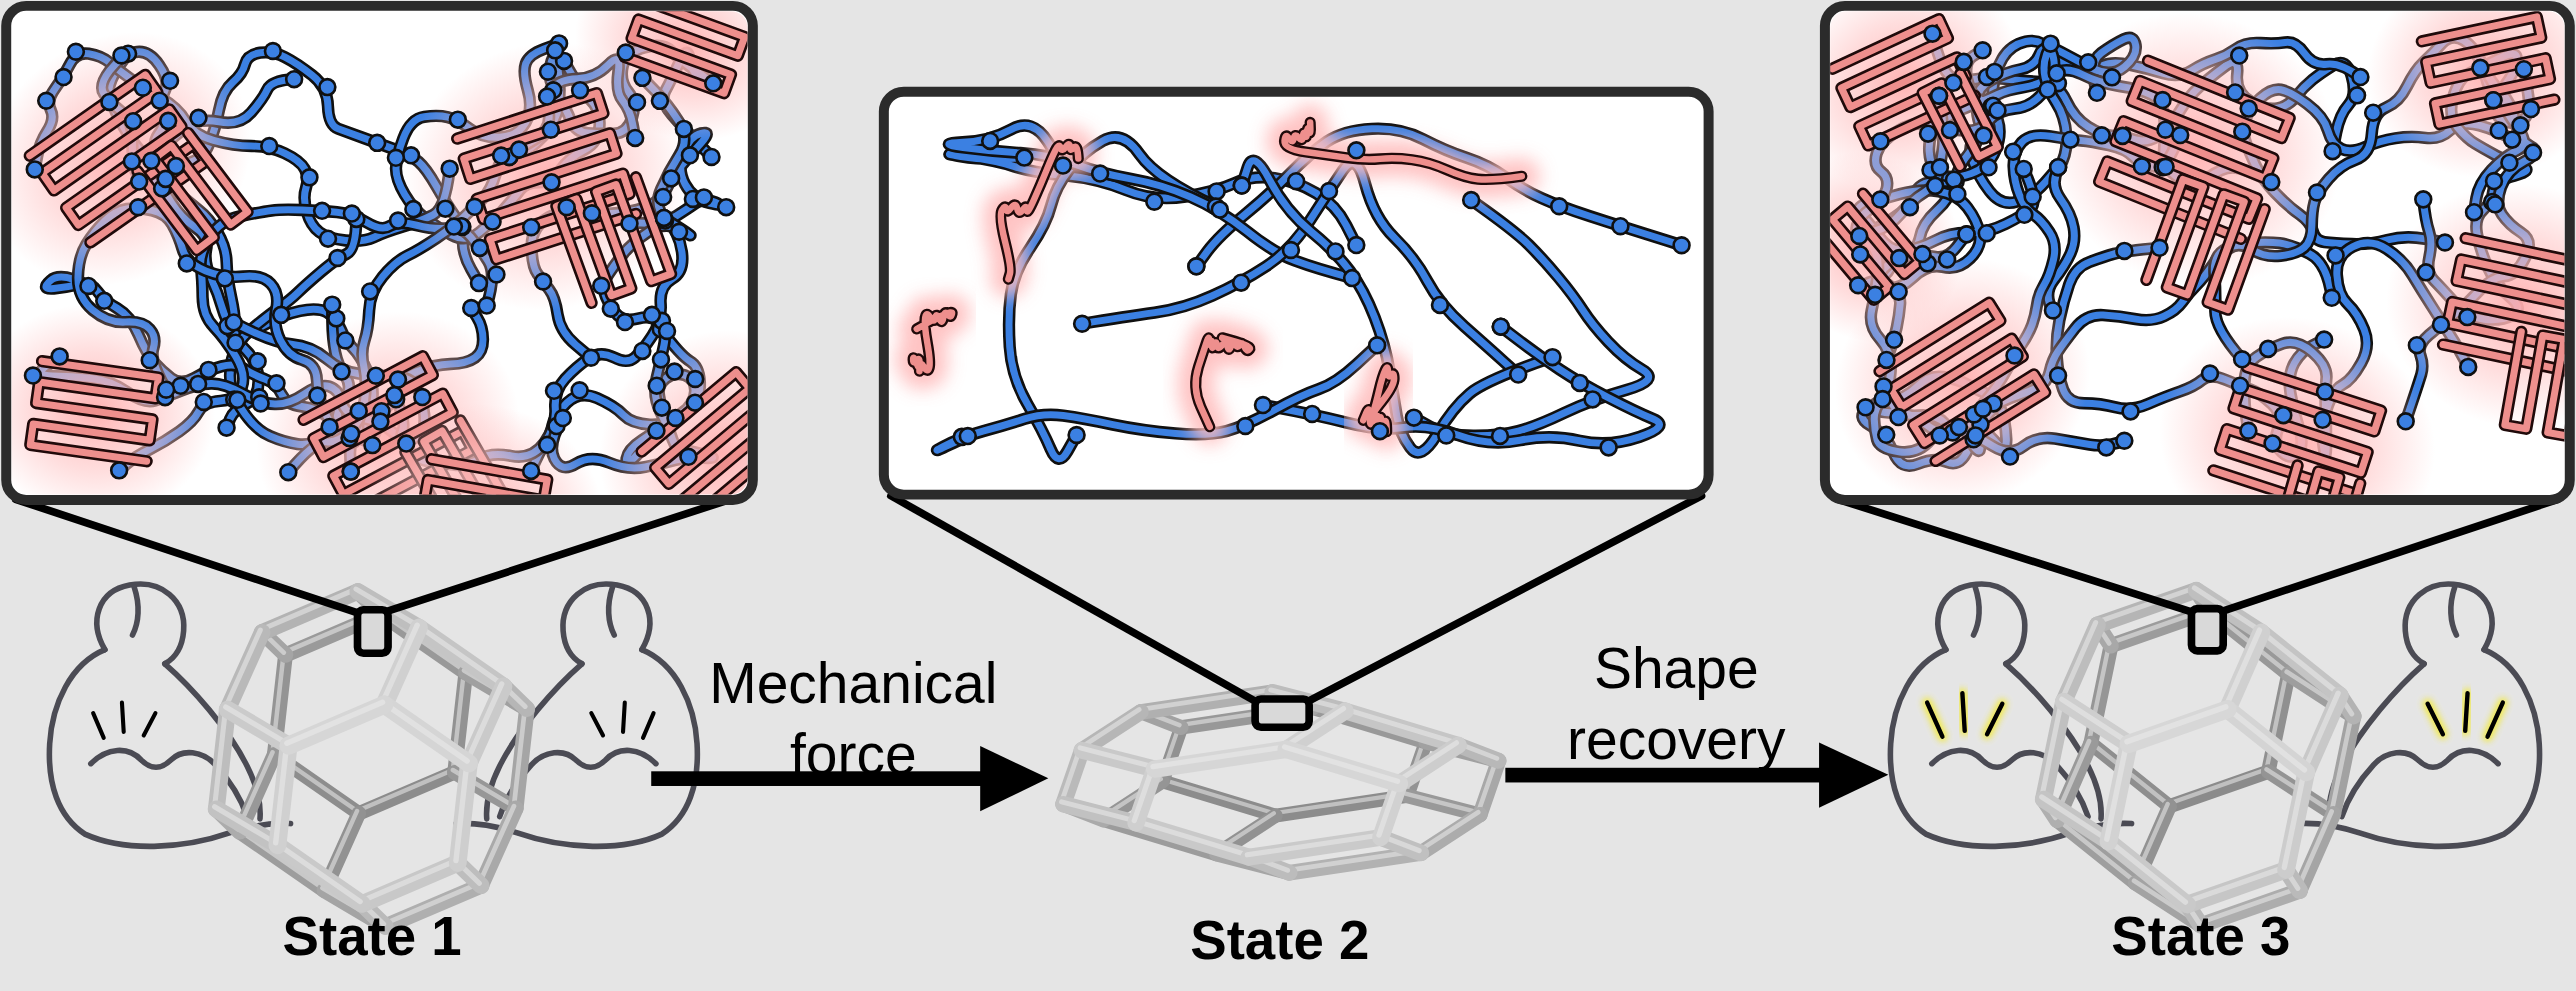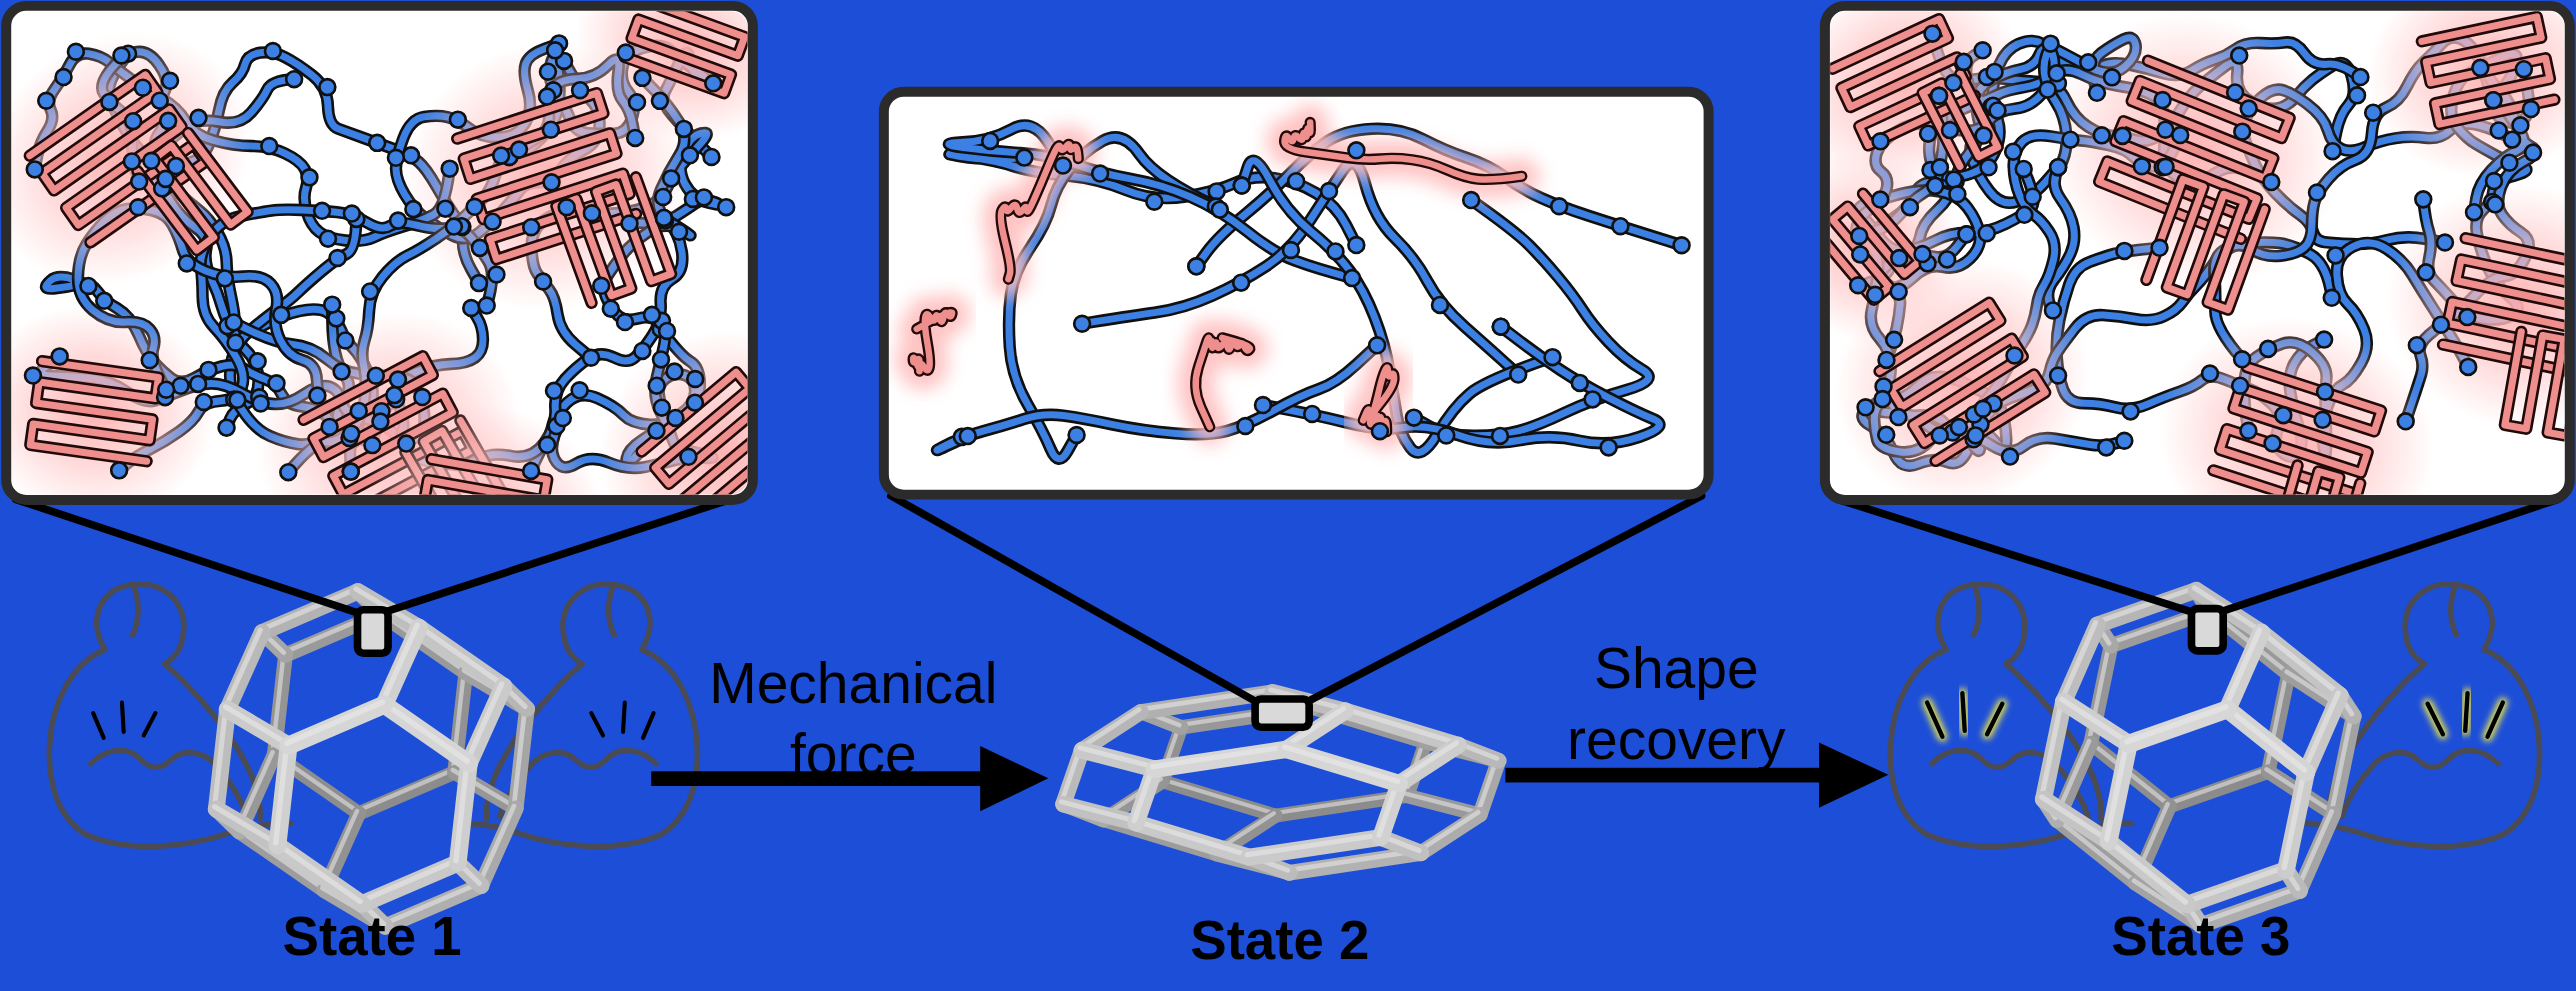--- a/index.html
+++ b/index.html
@@ -1,17 +1,17 @@
 <!DOCTYPE html>
 <html style="font-size:9.4px"><head>
 <meta charset="utf-8">
 <style>
   html,body{margin:0;padding:0;background:#ffffff;}
   body{width:2576px;height:991px;overflow:hidden;font-family:"Liberation Sans",sans-serif;}
-  .stage{position:relative;width:2576px;height:991px;background:#1d4ed8;}
+  .stage{position:relative;width:2576px;height:991px;background:#e5e5e5;}
   svg text{font-family:"Liberation Sans",sans-serif;fill:#000000;}
   .arrow-label{font-size:97px;font-weight:400;}
   .state-label{font-size:93px;font-weight:700;}
   .panel-bg{fill:#ffffff;}
   .panel-frame{fill:none;stroke:#2b2b2b;stroke-width:17px;}
   .callout-line{stroke:#000000;stroke-width:13px;stroke-linecap:round;}
   .zoom-marker{fill:#d9d9d9;stroke:#000000;stroke-width:13px;}
   .arrow-shape{fill:#000000;}
 </style>
 </head>

